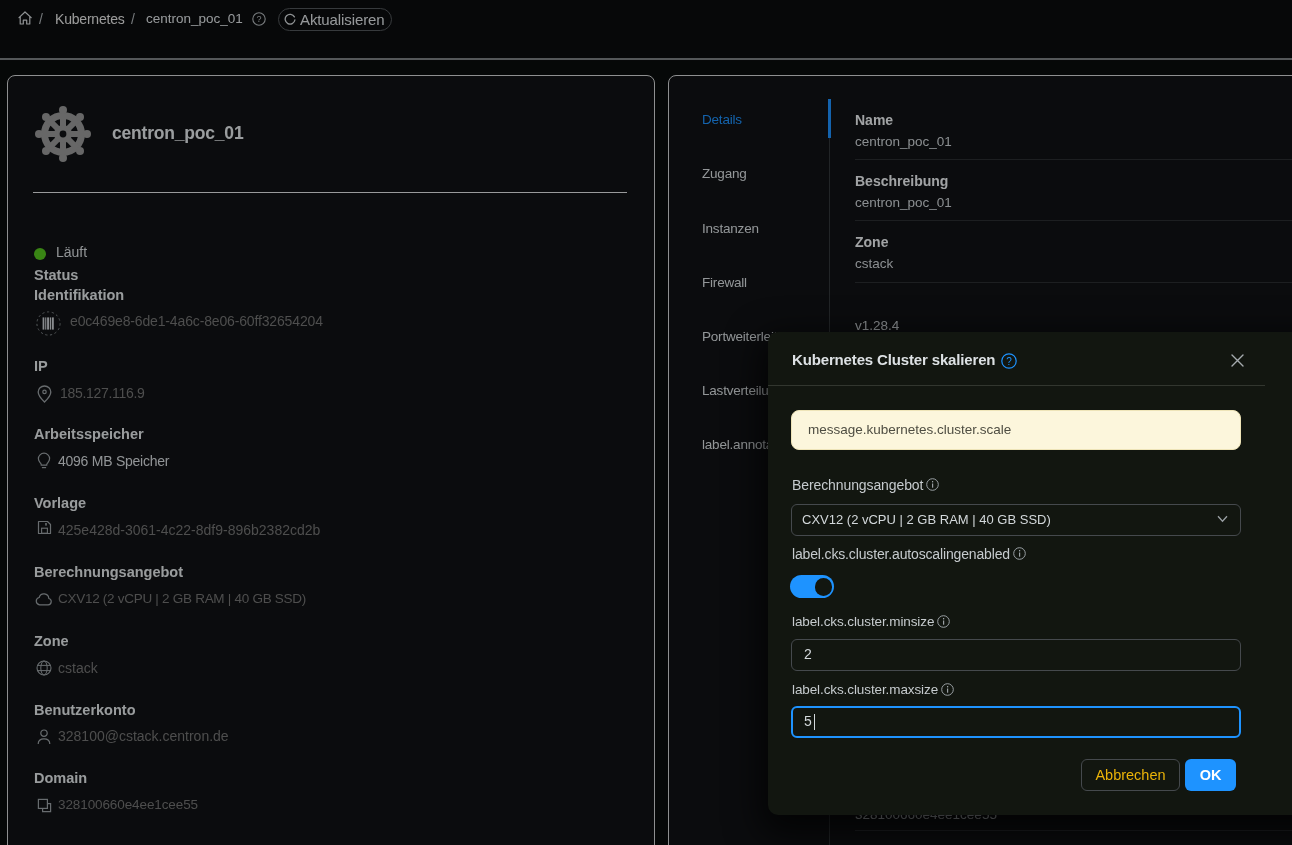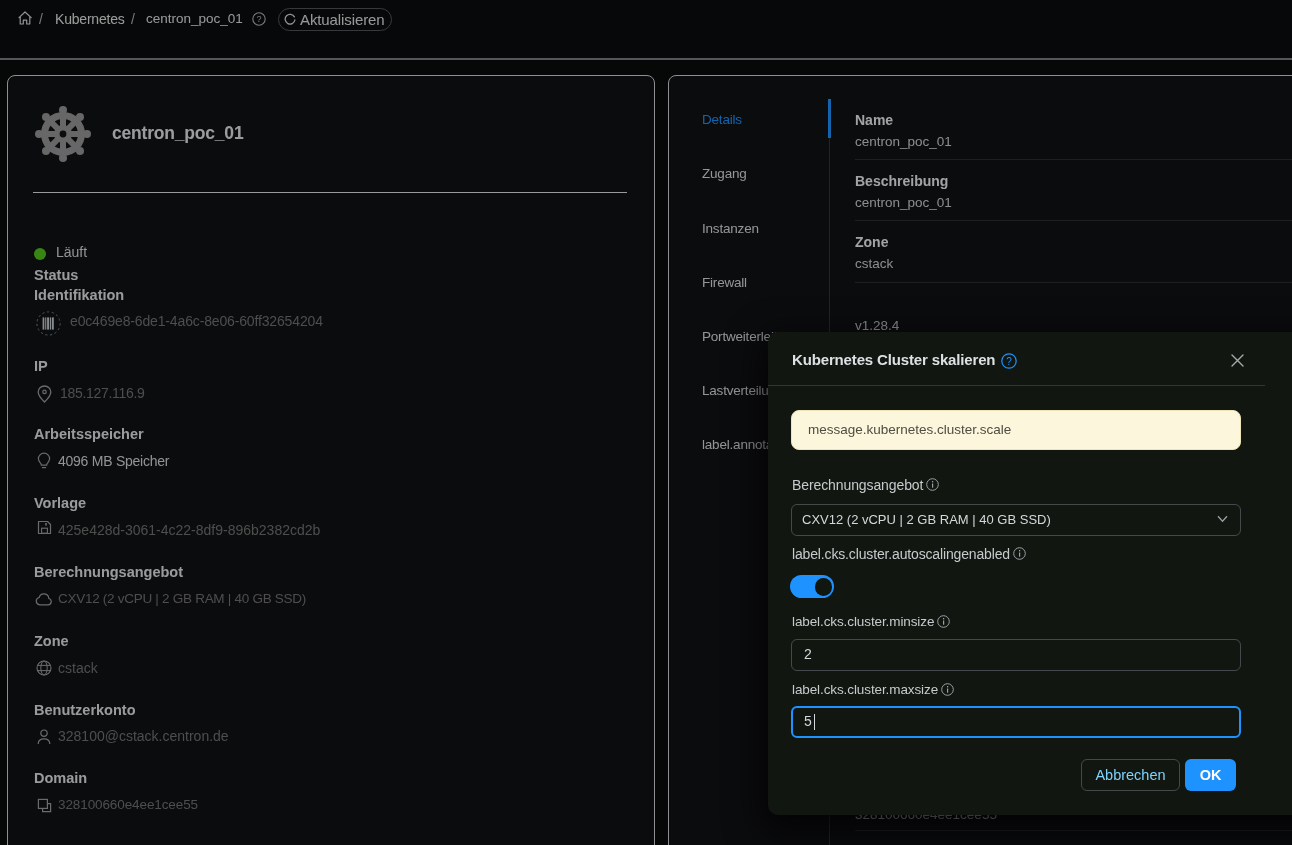--- a/index.html
+++ b/index.html
@@ -249,17 +249,17 @@
     <div class="abs mlabel" style="left:24px;top:350px;font-size:13.5px;">label.cks.cluster.maxsize</div>
     <svg class="abs" style="left:173px;top:351px;" width="13" height="13" viewBox="0 0 13 13">
       <circle cx="6.5" cy="6.5" r="5.8" fill="none" stroke="#9aa0a4" stroke-width="1"></circle>
       <rect x="6" y="5.5" width="1.2" height="4.2" fill="#9aa0a4"></rect>
       <rect x="6" y="3" width="1.2" height="1.4" fill="#9aa0a4"></rect>
     </svg>
     <div class="abs" style="left:23px;top:374px;width:450px;height:32px;border:2px solid #1e93ff;border-radius:6px;"></div>
     <div class="abs" style="left:36px;top:381px;font-size:14px;color:#d3d8db;">5</div>
     <div class="abs" style="left:46px;top:382px;width:1px;height:16px;background:#d3d8db;"></div>
 
-    <div class="abs" style="left:313px;top:427px;width:99px;height:32px;border:1px solid #45494d;border-radius:6px;text-align:center;line-height:30px;font-size:14.5px;color:#7dd3fc;">Abbrechen</div>
+    <div class="abs" style="left:313px;top:427px;width:99px;height:32px;border:1px solid #45494d;border-radius:6px;text-align:center;line-height:30px;font-size:14.5px;color:#eab308;">Abbrechen</div>
     <div class="abs" style="left:417px;top:427px;width:51px;height:32px;background:#1e93ff;border-radius:6px;text-align:center;line-height:32px;font-size:14.5px;font-weight:bold;color:#ffffff;">OK</div>
   </div>
 
 </div>
 
 </body></html>

